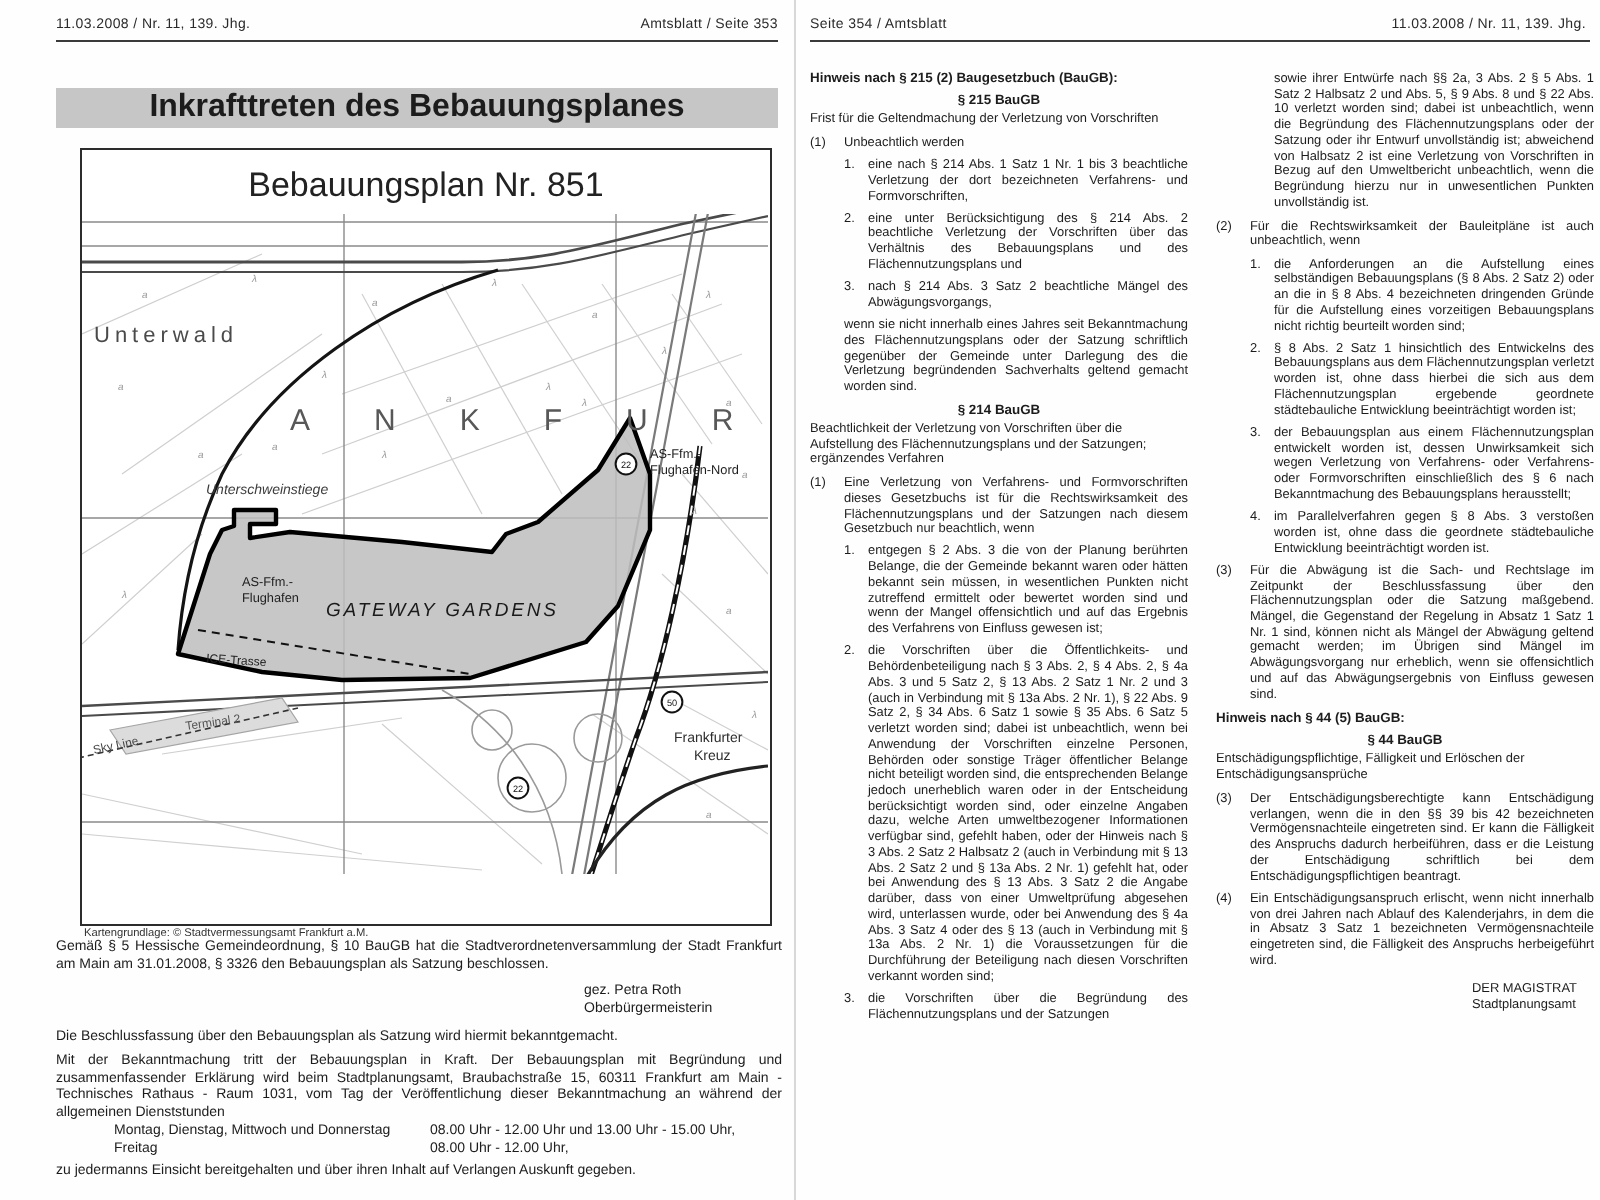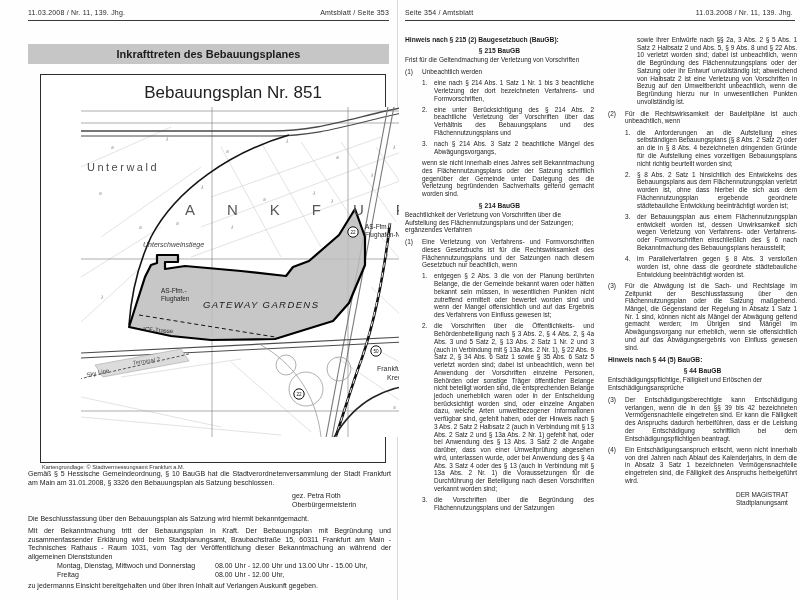--- a/index.html
+++ b/index.html
@@ -8,23 +8,23 @@
   .page{position:absolute;top:0;height:600px;background:#fefefe;}
   #page-left{left:0;width:397px;}
   #page-right{left:399px;width:401px;}
   .page-divider{position:absolute;left:397px;top:0;width:1px;height:600px;background:#d8d8d6;}
 
   .hdr-text{position:absolute;top:9px;font-size:7px;letter-spacing:.2px;color:#2a2a2a;white-space:nowrap;}
   .hdr-rule{position:absolute;top:20px;height:1px;background:#3a3a3a;}
 
   
   .title-bar{position:absolute;left:28px;top:44px;width:361px;height:20px;background:#c6c6c6;
-             display:flex;align-items:center;justify-content:center;font-size:11px;font-weight:bold;}
+             display:flex;align-items:center;justify-content:center;font-size:16px;font-weight:bold;}
   .map-box{position:absolute;left:40px;top:74px;width:346px;height:389px;border:1.5px solid #2c2c2c;
-           box-sizing:border-box;background:#fff;padding-left:40px;}
+           box-sizing:border-box;background:#fff;}
   .map-title{margin-top:8px;text-align:center;font-size:17px;color:#222;}
   .map-subtitle{text-align:center;font-size:11px;color:#222;margin-top:2px;}
   .map-svg{display:block;margin-top:4px;}
   .map-caption{position:absolute;left:42px;top:464px;font-size:5.6px;color:#333;}
 
   .lp-text{position:absolute;font-size:7px;line-height:1.22;text-align:justify;}
   .lp-sig{position:absolute;font-size:7px;line-height:1.25;text-align:left;}
   .hours-row{position:absolute;font-size:7px;line-height:1.25;display:flex;}
   .hours-days{width:158px;}
   .hours-time{margin-left:0px;}

